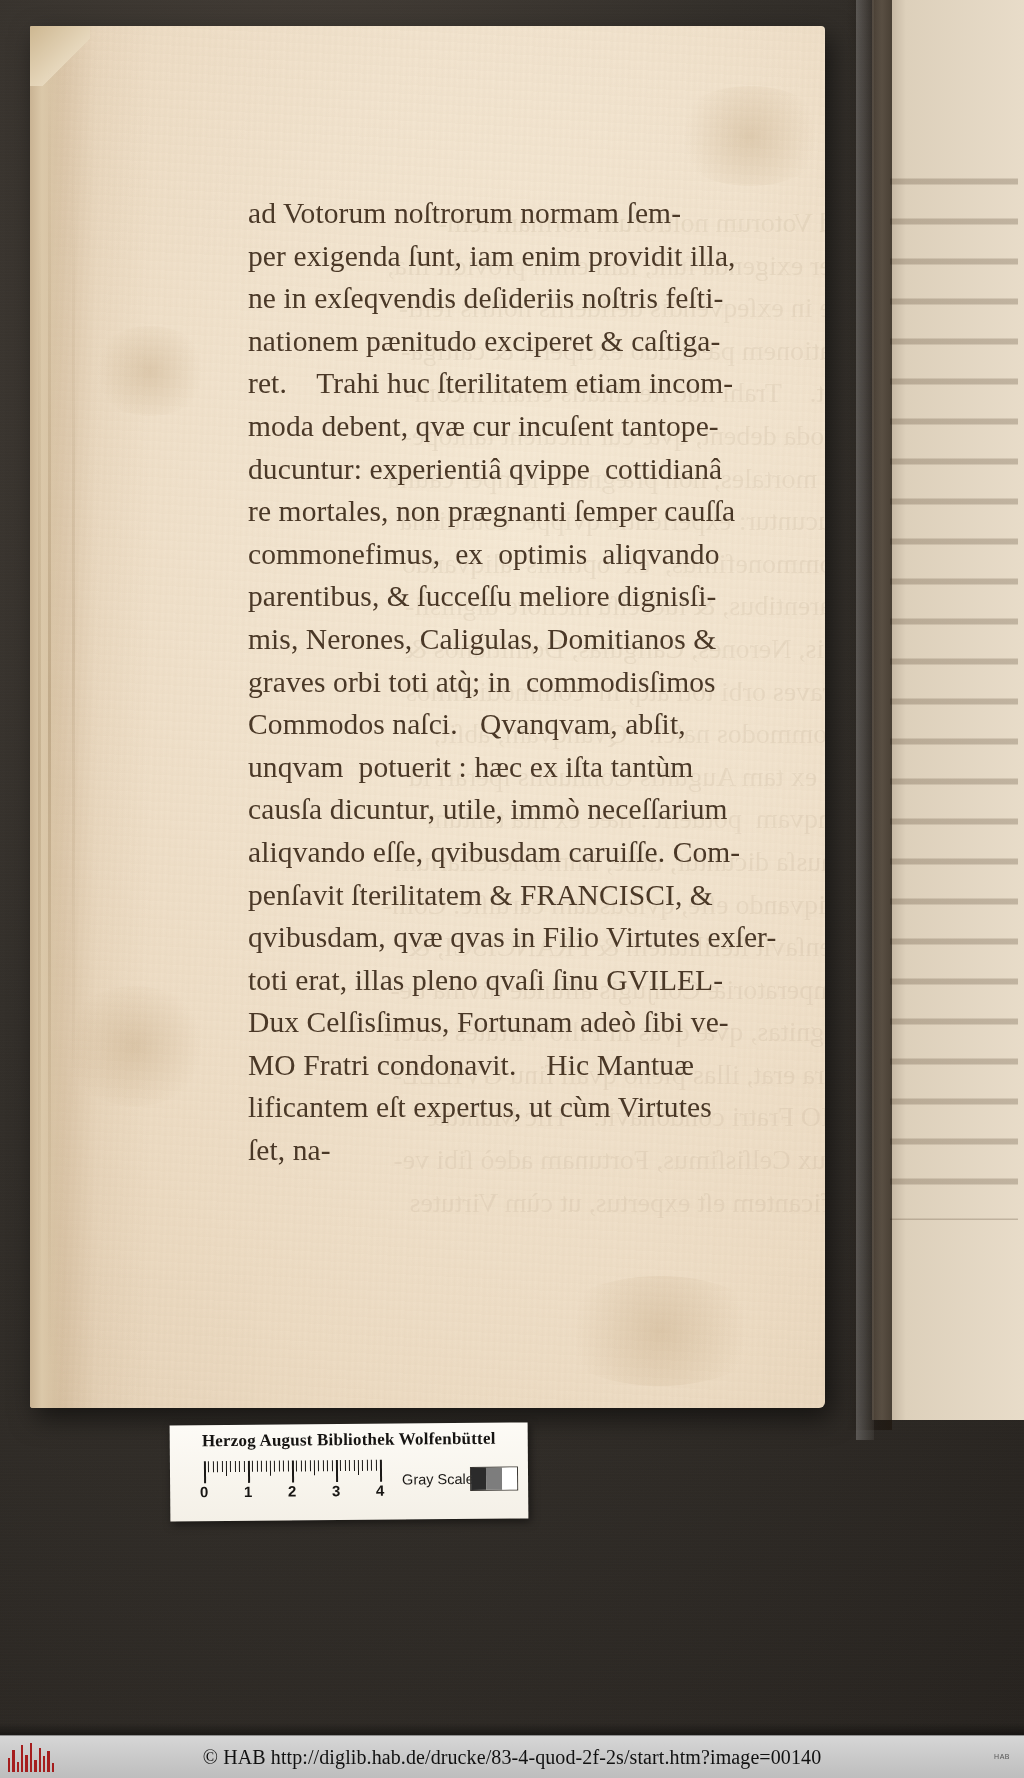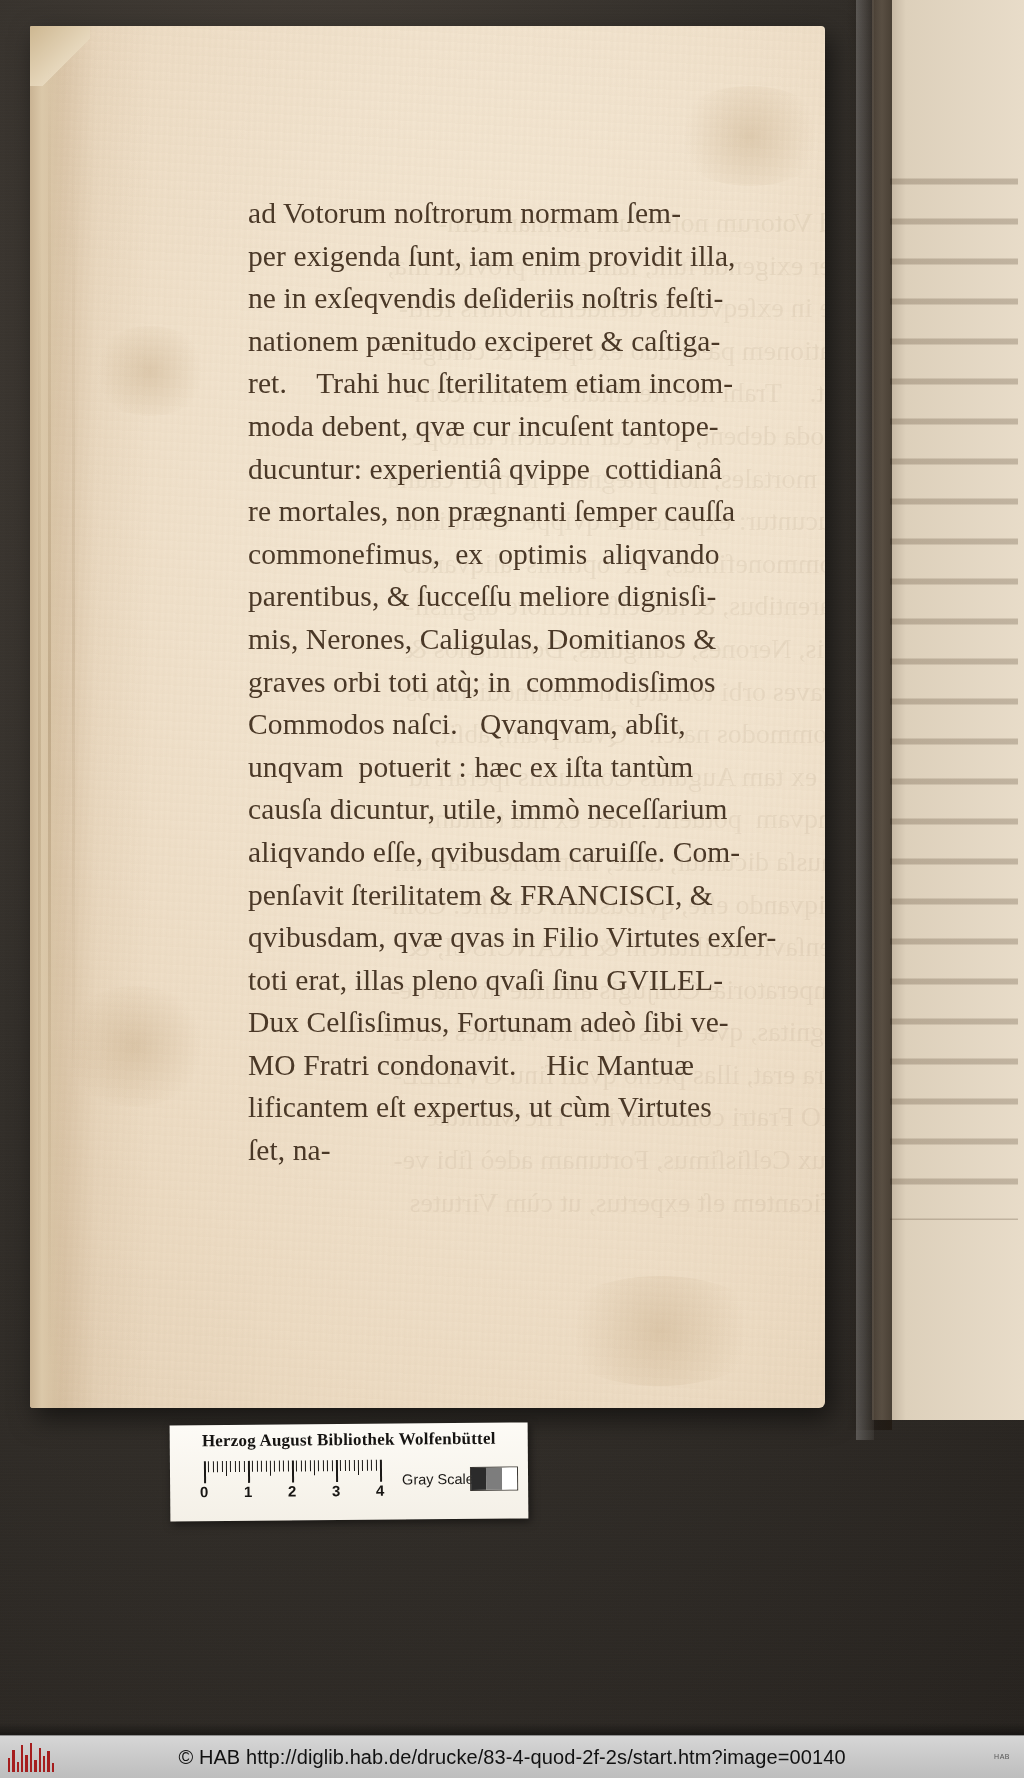--- a/index.html
+++ b/index.html
@@ -227,21 +227,21 @@
     width: 3px;
     background: #a51d1d;
   }
   .footer-url {
     position: absolute;
     left: 0; top: 0;
     width: 1024px; height: 43px;
     display: flex;
     align-items: center;
     justify-content: center;
-    font-family: Liberation Sans, sans-serif;
+    font-family: Liberation Serif, serif;
     font-size: 20px;
     color: #111;
     letter-spacing: .1px;
   }
   .footer-right {
     position: absolute;
     right: 14px; top: 17px;
     font-family: "Liberation Sans", sans-serif;
     font-size: 7px;
     color: #555;

